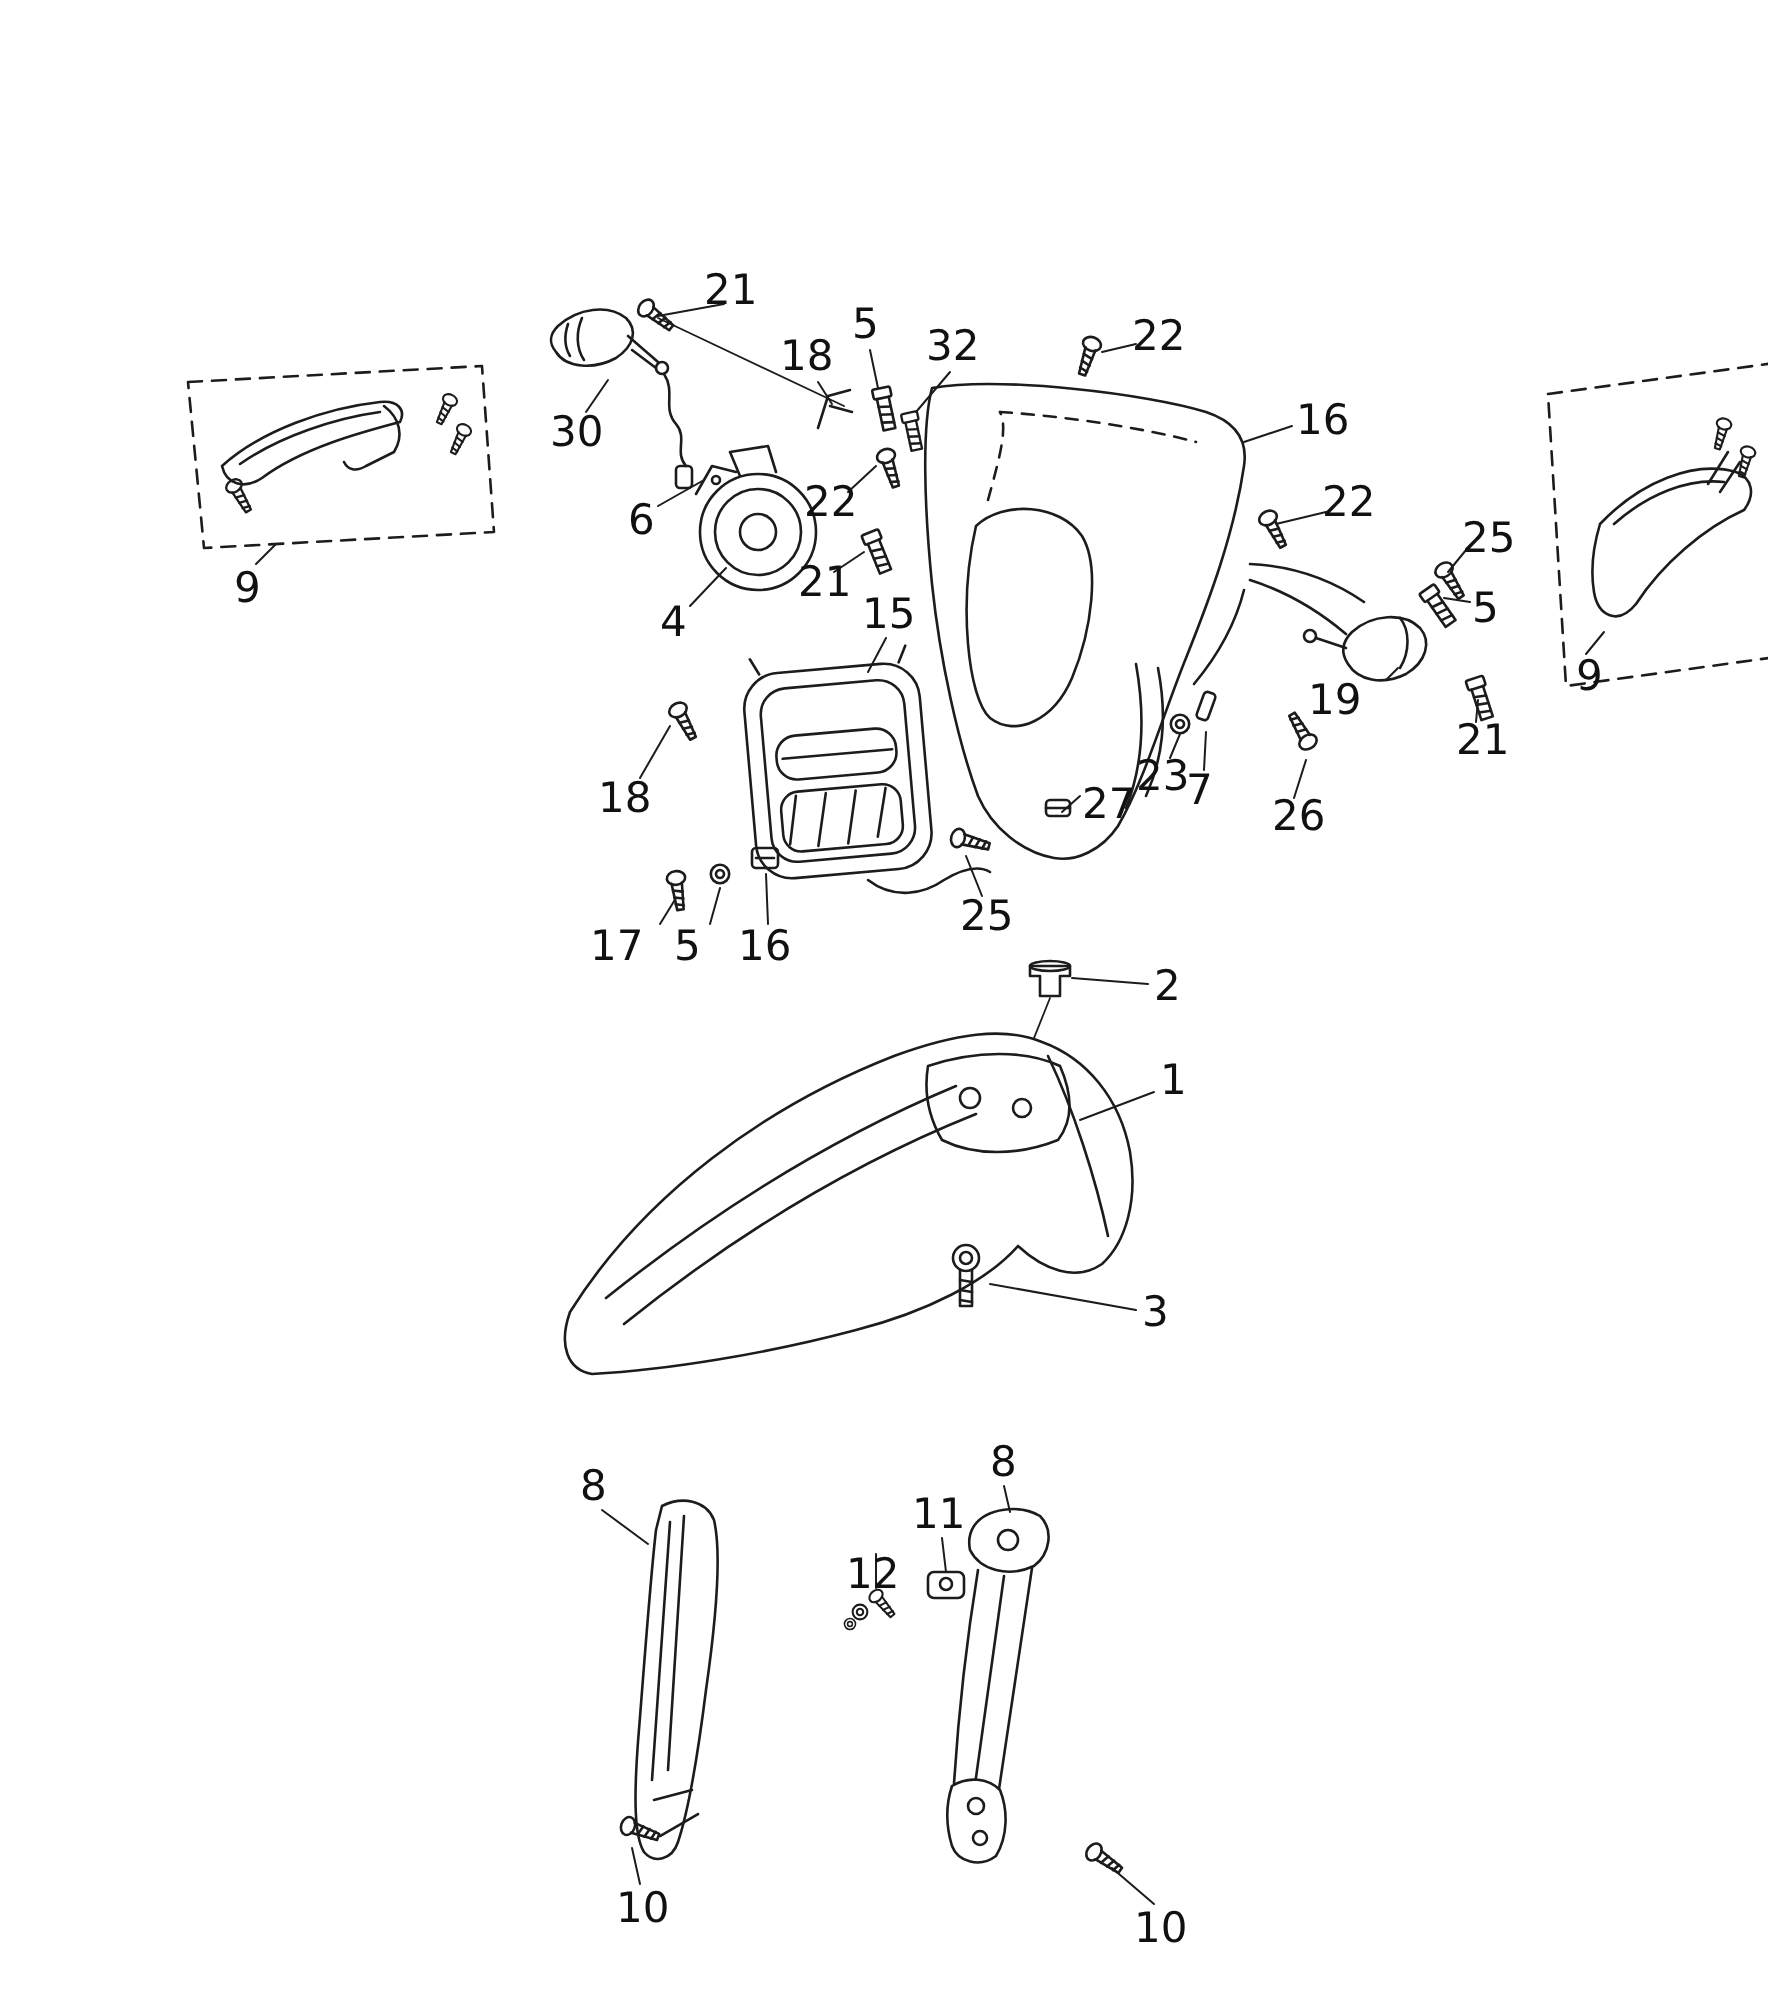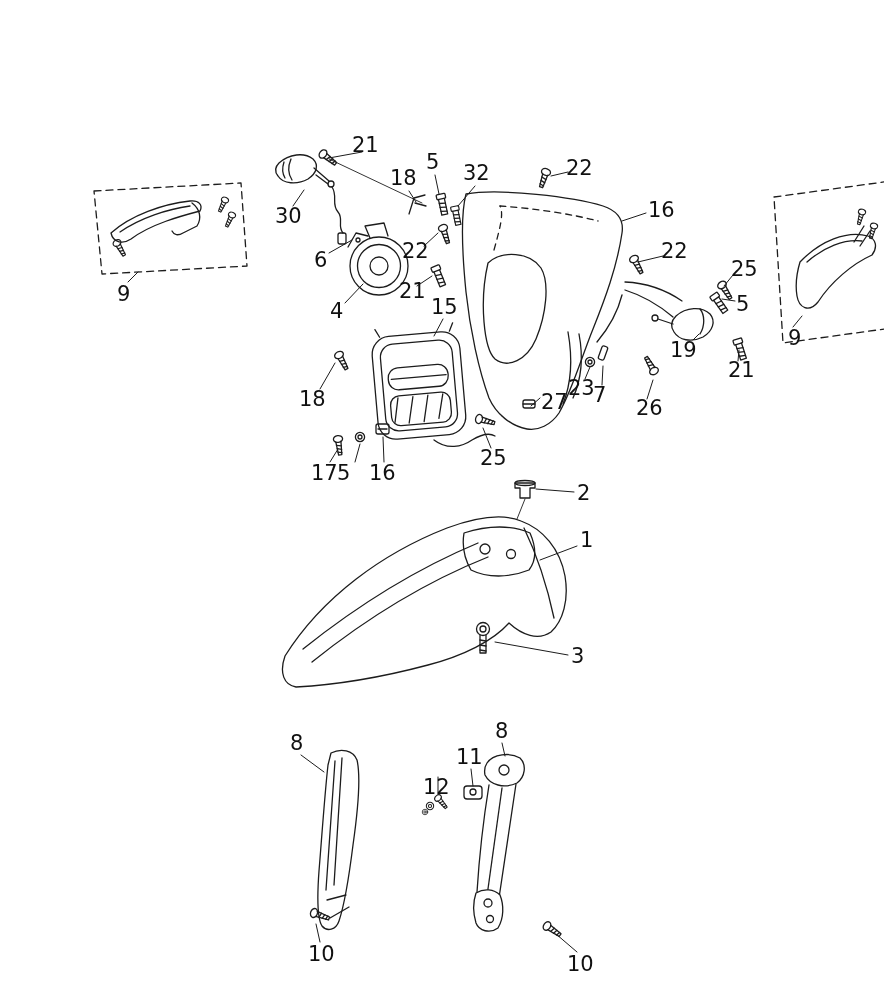--- a/index.html
+++ b/index.html
@@ -257,29 +257,29 @@
 <div class="callout" style="left:616px;top:198px">16</div>
 <div class="callout" style="left:282px;top:248px">6</div>
 <div class="callout" style="left:370px;top:239px">22</div>
 <div class="callout" style="left:629px;top:239px">22</div>
 <div class="callout" style="left:367px;top:279px">21</div>
 <div class="callout" style="left:699px;top:257px">25</div>
 <div class="callout" style="left:704px;top:292px">5</div>
 <div class="callout" style="left:298px;top:299px">4</div>
 <div class="callout" style="left:399px;top:295px">15</div>
 <div class="callout" style="left:85px;top:282px">9</div>
-<div class="callout" style="left:638px;top:338px">19</div>
+<div class="callout" style="left:622px;top:338px">19</div>
 <div class="callout" style="left:756px;top:326px">9</div>
 <div class="callout" style="left:696px;top:358px">21</div>
 <div class="callout" style="left:267px;top:387px">18</div>
 <div class="callout" style="left:536px;top:376px">23</div>
 <div class="callout" style="left:561px;top:383px">7</div>
 <div class="callout" style="left:509px;top:390px">27</div>
 <div class="callout" style="left:604px;top:396px">26</div>
-<div class="callout" style="left:279px;top:461px">17</div>
+<div class="callout" style="left:263px;top:461px">17</div>
 <div class="callout" style="left:305px;top:461px">5</div>
 <div class="callout" style="left:337px;top:461px">16</div>
 <div class="callout" style="left:448px;top:446px">25</div>
 <div class="callout" style="left:545px;top:481px">2</div>
 <div class="callout" style="left:548px;top:528px">1</div>
 <div class="callout" style="left:539px;top:644px">3</div>
 <div class="callout" style="left:258px;top:731px">8</div>
 <div class="callout" style="left:463px;top:719px">8</div>
 <div class="callout" style="left:391px;top:775px">12</div>
 <div class="callout" style="left:424px;top:745px">11</div>

